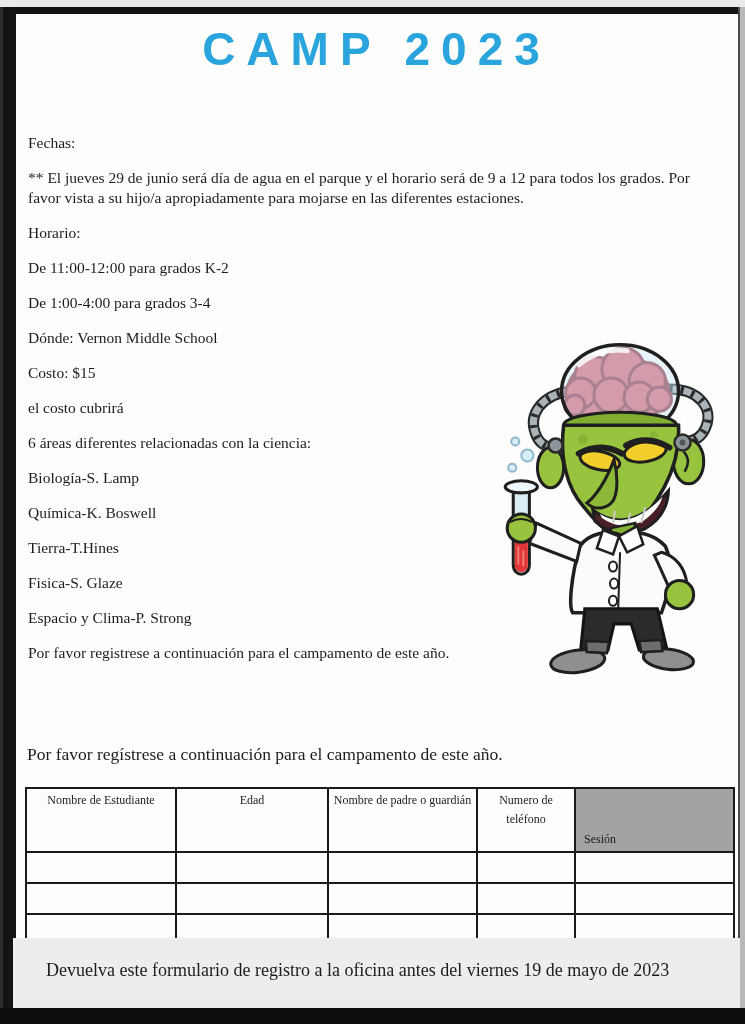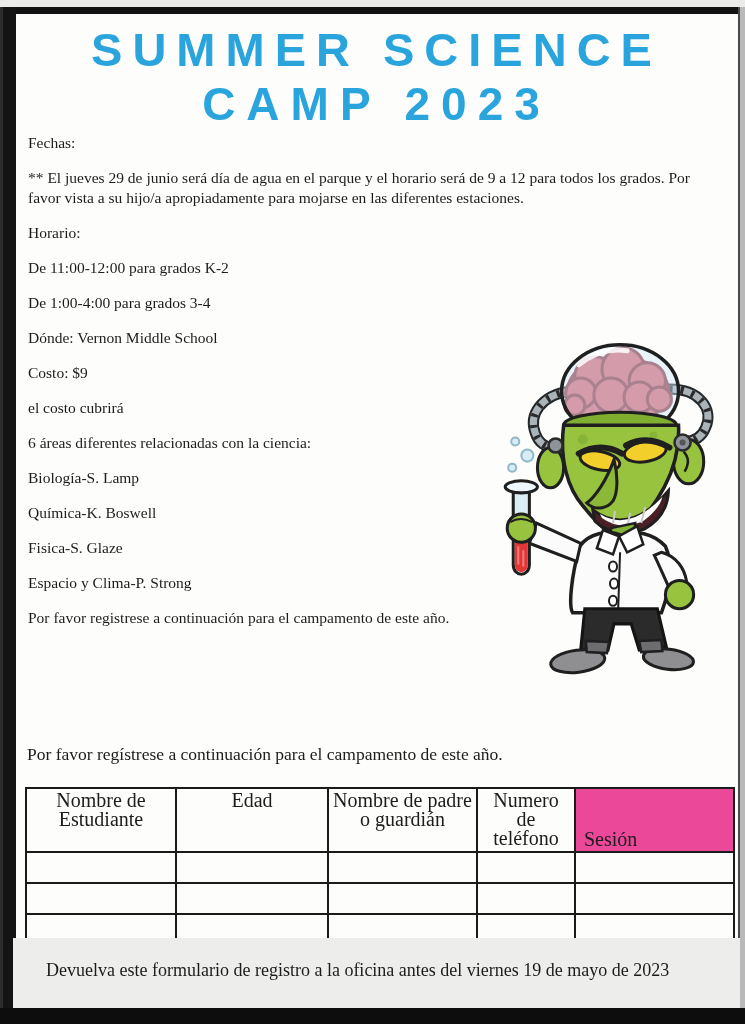--- a/index.html
+++ b/index.html
@@ -32,25 +32,25 @@
     position:absolute;left:27px;top:743px;width:700px;
     font-size:17.5px;line-height:22px;
   }
 
   .reg-table{
     position:absolute;left:25px;top:787px;width:708px;height:148px;
     border-collapse:collapse;table-layout:fixed;
   }
   .reg-table th,.reg-table td{
     border:2px solid #1a1a1a;font-weight:normal;
-    font-size:20px;line-height:19px;padding:2px 4px;
+    font-size:12px;line-height:19px;padding:2px 4px;
   }
   .reg-table th{text-align:center;vertical-align:top;height:58px;}
   .reg-table td{height:25px;}
-  .reg-table th.col-sesion{text-align:left;vertical-align:bottom;padding-left:8px;background:#ec4899;}
+  .reg-table th.col-sesion{text-align:left;vertical-align:bottom;padding-left:8px;background:#a3a3a3;}
   .c1{width:150px}.c2{width:152px}.c3{width:149px}.c4{width:98px}.c5{width:159px}
 
   .footer-band{position:absolute;left:13px;right:5px;top:938px;height:70px;background:#ededeb;}
   .footer-note{
     position:absolute;left:46px;top:958px;width:700px;
     font-size:18px;line-height:24px;
   }
 
   .illustration{position:absolute;left:482px;top:338px;width:258px;height:344px;}
 </style>
@@ -58,36 +58,36 @@
 <body>
 
 <div class="page">
 
   <div class="top-strip"></div>
   <div class="top-rule"></div>
   <div class="left-border"></div>
   <div class="right-border"></div>
 
   <div class="title-block">
-    <div class="title-line1">SUMMER SCIENCE</div>
     <div class="title-line2">CAMP 2023</div>
   </div>
 
   <div class="body-text">
     <p>Fechas:</p>
     <p>** El jueves 29 de junio será día de agua en el parque y el horario será de 9 a 12 para todos los grados. Por favor vista a su hijo/a apropiadamente para mojarse en las diferentes estaciones.</p>
     <p>Horario:</p>
     <p>De 11:00-12:00 para grados K-2</p>
     <p>De 1:00-4:00 para grados 3-4</p>
     <p>Dónde: Vernon Middle School</p>
-    <p>Costo: $9</p>
+    <p>Costo: $15</p>
     <p>el costo cubrirá</p>
     <p>6 áreas diferentes relacionadas con la ciencia:</p>
     <p>Biología-S. Lamp</p>
     <p>Química-K. Boswell</p>
+    <p>Tierra-T.Hines</p>
     <p>Fisica-S. Glaze</p>
     <p>Espacio y Clima-P. Strong</p>
     <p>Por favor registrese a continuación para el campamento de este año.</p>
   </div>
 
   <div class="register-prompt">Por favor regístrese a continuación para el campamento de este año.</div>
 
   <table class="reg-table">
     <colgroup>
         <col class="c1">

